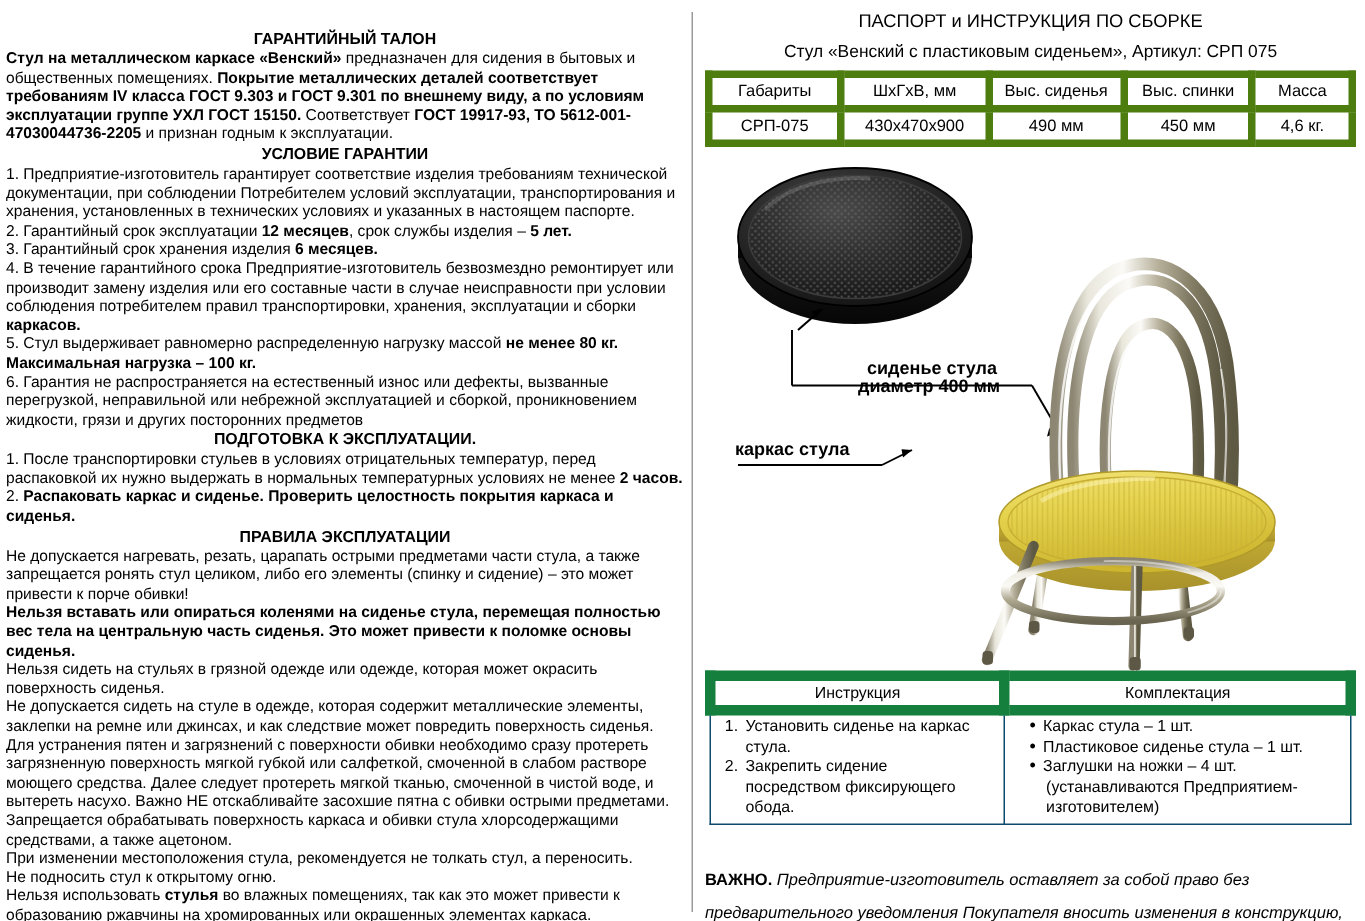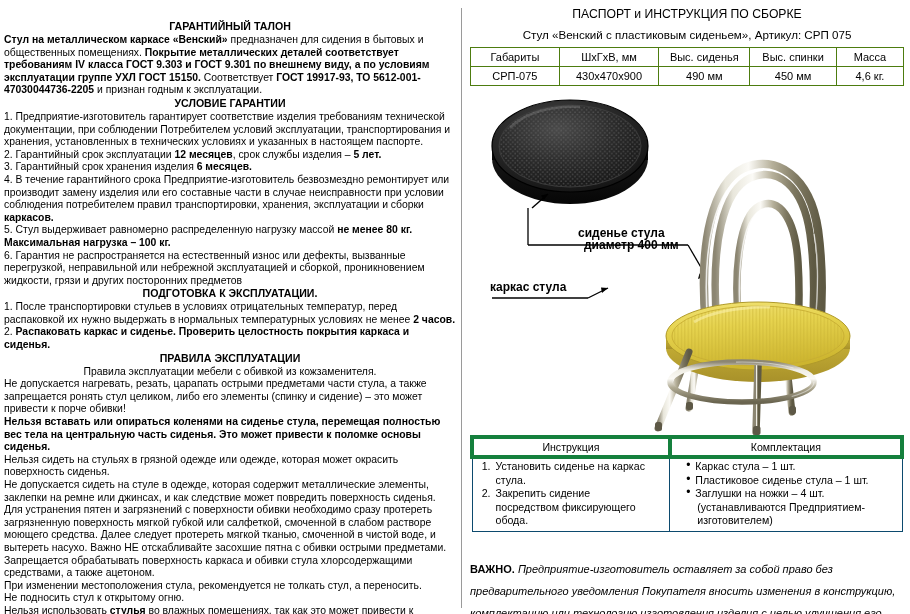--- a/index.html
+++ b/index.html
@@ -71,21 +71,21 @@
   }
 
   
   table.spec {
     width: 100%;
     border-collapse: collapse;
     font-size: 11px;
     table-layout: fixed;
   }
   table.spec th, table.spec td {
-    border: 1px solid #4d7c0f;
+    border: 5px solid #4d7c0f;
     text-align: center;
     padding: 2px 1px;
     font-weight: normal;
     line-height: 14px;
   }
   table.spec col.c0 { width: 20.5%; }
   table.spec col.c1 { width: 23%; }
   table.spec col.c2 { width: 21%; }
   table.spec col.c3 { width: 20%; }
   table.spec col.c4 { width: 15.5%; }
@@ -99,21 +99,21 @@
   .illus svg { display: block; }
 
   
   table.instr {
     width: 100%;
     border-collapse: collapse;
     font-size: 10.6px;
     table-layout: fixed;
   }
   table.instr th {
-    border: 4px solid #15803d;
+    border: 7px solid #15803d;
     font-weight: normal;
     text-align: center;
     padding: 1px 8px;
     line-height: 14px;
   }
   table.instr td {
     border: 1px solid #0c4a6e;
     vertical-align: top;
     padding: 1px 20px 3px 4px;
     line-height: 13.6px;
@@ -171,21 +171,20 @@
         <p class="l-p"><span>6. Гарантия не распространяется на естественный износ или дефекты, вызванные перегрузкой, неправильной или небрежной эксплуатацией и сборкой, проникновением жидкости, грязи и других посторонних предметов</span></p>
       </div>
 
     <div class="l-head">ПОДГОТОВКА К ЭКСПЛУАТАЦИИ.</div>
     <div>
         <p class="l-p"><span>1. После транспортировки стульев в условиях отрицательных температур, перед распаковкой их нужно выдержать в нормальных температурных условиях не менее </span><span class="b">2 часов.</span></p>
         <p class="l-p"><span>2. </span><span class="b">Распаковать каркас и сиденье. Проверить целостность покрытия каркаса и сиденья.</span></p>
       </div>
 
     <div class="l-head">ПРАВИЛА ЭКСПЛУАТАЦИИ</div>
-    <p class="l-p center">Правила эксплуатации мебели с обивкой из кожзаменителя.</p>
     <div>
         <p class="l-p"><span>Не допускается нагревать, резать, царапать острыми предметами части стула, а также запрещается ронять стул целиком, либо его элементы (спинку и сидение) – это может привести к порче обивки!</span></p>
         <p class="l-p"><span class="b">Нельзя вставать или опираться коленями на сиденье стула, перемещая полностью вес тела на центральную часть сиденья. Это может привести к поломке основы сиденья.</span></p>
         <p class="l-p"><span>Нельзя сидеть на стульях в грязной одежде или одежде, которая может окрасить поверхность сиденья.</span></p>
         <p class="l-p"><span>Не допускается сидеть на стуле в одежде, которая содержит металлические элементы, заклепки на ремне или джинсах, и как следствие может повредить поверхность сиденья.</span></p>
         <p class="l-p"><span>Для устранения пятен и загрязнений с поверхности обивки необходимо сразу протереть загрязненную поверхность мягкой губкой или салфеткой, смоченной в слабом растворе моющего средства. Далее следует протереть мягкой тканью, смоченной в чистой воде, и вытереть насухо. Важно НЕ отскабливайте засохшие пятна с обивки острыми предметами.</span></p>
         <p class="l-p"><span>Запрещается обрабатывать поверхность каркаса и обивки стула хлорсодержащими средствами, а также ацетоном.</span></p>
         <p class="l-p"><span>При изменении местоположения стула, рекомендуется не толкать стул, а переносить.</span></p>
         <p class="l-p"><span>Не подносить стул к открытому огню.</span></p>
         <p class="l-p"><span>Нельзя использовать </span><span class="b">стулья</span><span> во влажных помещениях, так как это может привести к образованию ржавчины на хромированных или окрашенных элементах каркаса.</span></p>
@@ -330,21 +329,21 @@
         </g>
 
         <g>
           <line x1="22" y1="208" x2="118" y2="208" stroke="#000" stroke-width="1.3"></line>
           <path d="M118 208 L 138 198" stroke="#000" stroke-width="1.3" fill="none"></path>
           <path d="M138 198 l -7 -0.5 l 1 5.5 z" fill="#000"></path>
         </g>
       </svg>
 
       <div class="callout small" style="left:108px; top:136px;">сиденье стула</div>
-      <div class="callout small" style="left:114px; top:148px;">диаметр 400 мм</div>
+      <div class="callout small" style="left:102px; top:148px;">диаметр 400 мм</div>
       <div class="callout small" style="left:20px; top:190px;">каркас стула</div>
     </div>
 
     <table class="instr">
       <colgroup>
           <col class="i0">
           <col class="i1">
         </colgroup>
       <thead>
         <tr>

